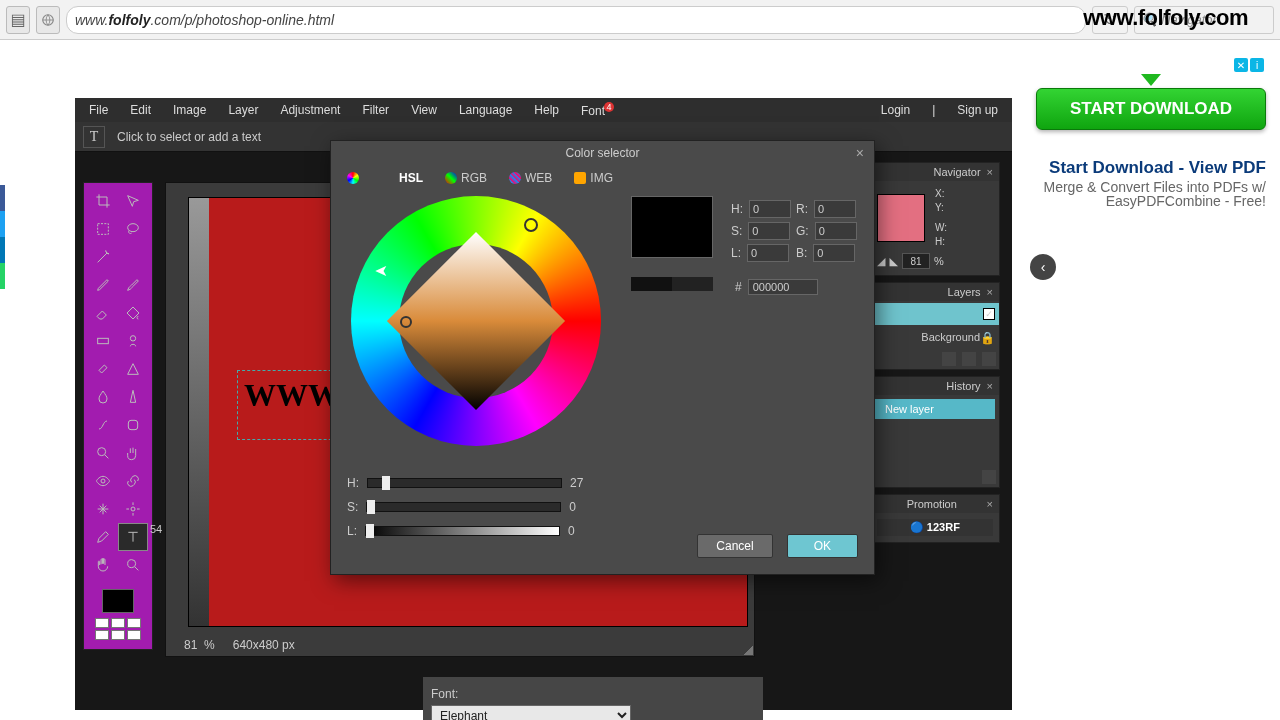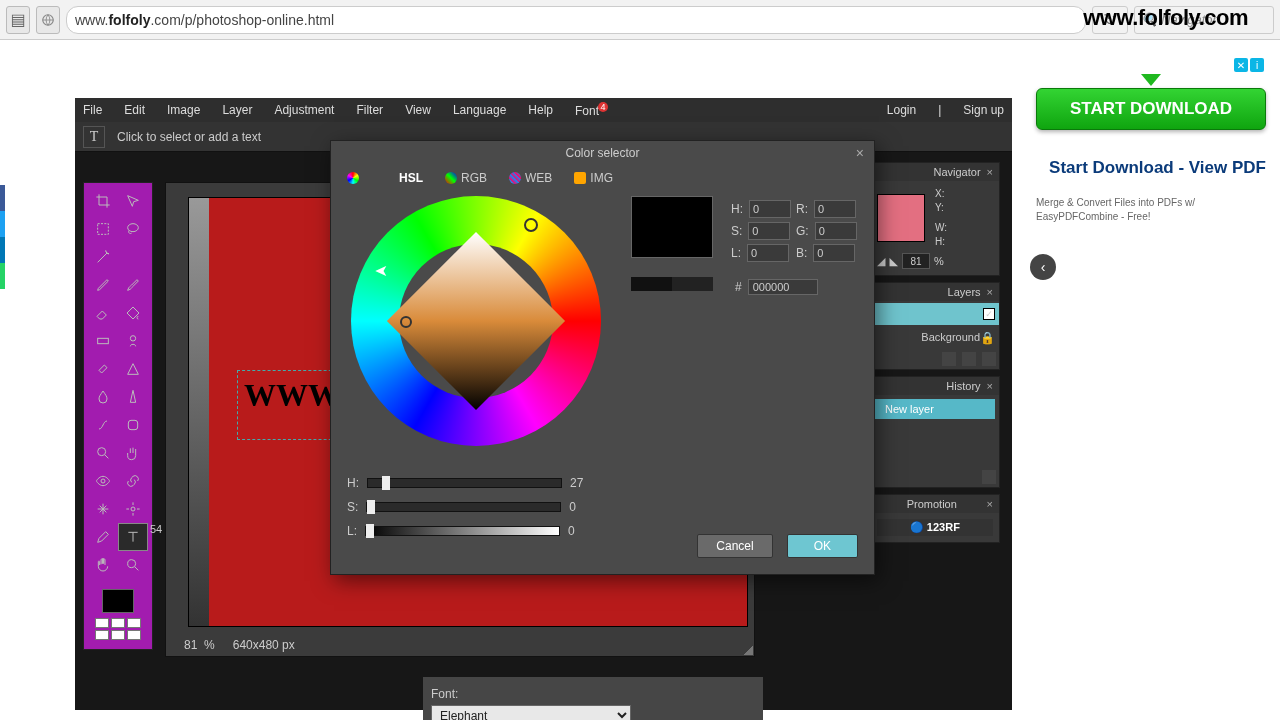--- a/index.html
+++ b/index.html
@@ -1,27 +1,27 @@
 <!DOCTYPE html>
 <html><head>
 <meta charset="utf-8">
 <style>
 * { margin:0; padding:0; box-sizing:border-box; font-family: Arial, sans-serif; }
 body { background:#fff; width:1280px; height:720px; overflow:hidden; position:relative; }
 .browser-bar { height:40px; background:#f2f2f2; border-bottom:1px solid #ccc; display:flex; align-items:center; padding:0 6px; gap:6px; }
 .browser-btn { width:24px; height:28px; background:#e8e8e8; border:1px solid #bbb; border-radius:3px; display:flex; align-items:center; justify-content:center; color:#666; }
-.url-bar { flex:1; height:28px; background:#fff; border:1px solid #ccc; border-radius:12px; padding:0 8px; display:flex; align-items:center; font-size:14px; color:#444; }
+.url-bar { flex:1; height:28px; background:#fff; border:1px solid #ccc; border-radius:12px; padding:0 8px; display:flex; align-items:center; font-size:14px; color:#444;font-style:italic; }
 .url-bar .bold { font-weight:bold; color:#222; }
 .browser-icon { width:36px; height:28px; border:1px solid #ccc; border-radius:3px; display:flex; align-items:center; justify-content:center; color:#666; }
 .search-box { width:140px; height:28px; border:1px solid #ccc; border-radius:3px; display:flex; align-items:center; padding:0 6px; font-size:13px; color:#888; font-style:italic; gap:4px;}
 .watermark { position:absolute; top:5px; right:32px; font-size:22px; font-weight:bold; color:#000; letter-spacing:-0.5px;}
 .social-strip { position:absolute; left:0; top:185px; width:5px; }
 .social-strip div { width:5px; height:26px; }
 .editor-frame { position:absolute; left:75px; top:98px; width:937px; height:612px; background:#171717; }
-.menubar { height:24px; background:#2e2e2e; display:flex; align-items:center; padding:0 8px; gap:22px; color:#ddd; font-size:12px; }
+.menubar { height:24px; background:#2e2e2e; display:flex; align-items:center; padding:0 14px; gap:22px; color:#ddd; font-size:12px; }
 .menubar .spacer { flex:1; }
 .menu-item { cursor:pointer; }
 .badge { display:inline-block; background:#d33; color:#fff; font-size:9px; border-radius:50%; width:10px; height:10px; text-align:center; line-height:10px; vertical-align:super; margin-left:-1px;}
 .options-bar { height:30px; background:#333; border-bottom:1px solid #111; display:flex; align-items:center; padding:0 8px; gap:12px; color:#ccc; font-size:12px;}
 .options-bar .ticon { width:22px; height:22px; border:1px solid #555; font-family: serif; display:flex; align-items:center; justify-content:center; font-size:14px; }
 .workspace { position:absolute; left:0; top:54px; right:0; bottom:0; }
 .toolbox { position:absolute; left:8px; top:30px; width:70px; background:#a21caf; border:1px solid #222; padding:4px; }
 .tool-row { display:flex; }
 .tool-cell { width:30px; height:28px; display:flex; align-items:center; justify-content:center; color:#bbb; cursor:pointer; }
 .tool-cell.active { border:1px solid #888; background:#2a2a2a; }
@@ -90,21 +90,21 @@
 .cd-buttons { position:absolute; right:16px; bottom:16px; display:flex; gap:14px;}
 .btn { padding:4px 18px; font-size:12px; border:1px solid #333; border-radius:2px; cursor:pointer;}
 .btn.cancel { background:#6a6a6a; color:#fff;}
 .btn.ok { background:#6ec6d1; color:#fff; padding:4px 26px;}
 .sidebar-ad { position:absolute; right:14px; top:58px; width:230px;}
 .ad-top { height:16px; display:flex; justify-content:flex-end; gap:2px; padding-right:2px;}
 .ad-top span{ width:14px; height:14px; background:#0bb6e6; color:#fff; font-size:10px; display:flex; align-items:center; justify-content:center; border-radius:2px;}
 .green-arrow { width:0;height:0; border-left:10px solid transparent; border-right:10px solid transparent; border-top:12px solid #1fb81f; margin:0 auto 2px auto;}
 .dl-btn { background:linear-gradient(#33d433,#0fa50f); border:1px solid #0a7a0a; border-radius:6px; padding:10px 0; text-align:center; color:#fff; font-weight:bold; font-size:17px; cursor:pointer; box-shadow:0 2px 4px rgba(0,0,0,.3);}
 .ad-text { margin-top:28px; text-align:right; font-size:17px; font-weight:bold; color:#0b3b7a;}
-.ad-sub { font-size:10px; color:#666; margin-top:18px; text-align:left; line-height:14px;}
+.ad-sub { font-size:14px; color:#666; margin-top:2px; text-align:right; line-height:14px;}
 .ad-nav-circle { position:absolute; left:-6px; top:196px; width:26px;height:26px; border-radius:50%; background:#444; color:#fff; display:flex; align-items:center; justify-content:center; font-size:14px;}
 .canvas-side-img { position:absolute; left:0; top:0; bottom:0; width:20px; background:linear-gradient(#999,#333); }
 .resize-grip { position:absolute; right:1px; bottom:1px; width:10px; height:10px; background:linear-gradient(135deg, transparent 50%, #777 50%);}
 </style>
 </head>
 <body>
 
 <div class="browser-bar">
   <div class="browser-btn">▤</div>
   <div class="browser-btn">

